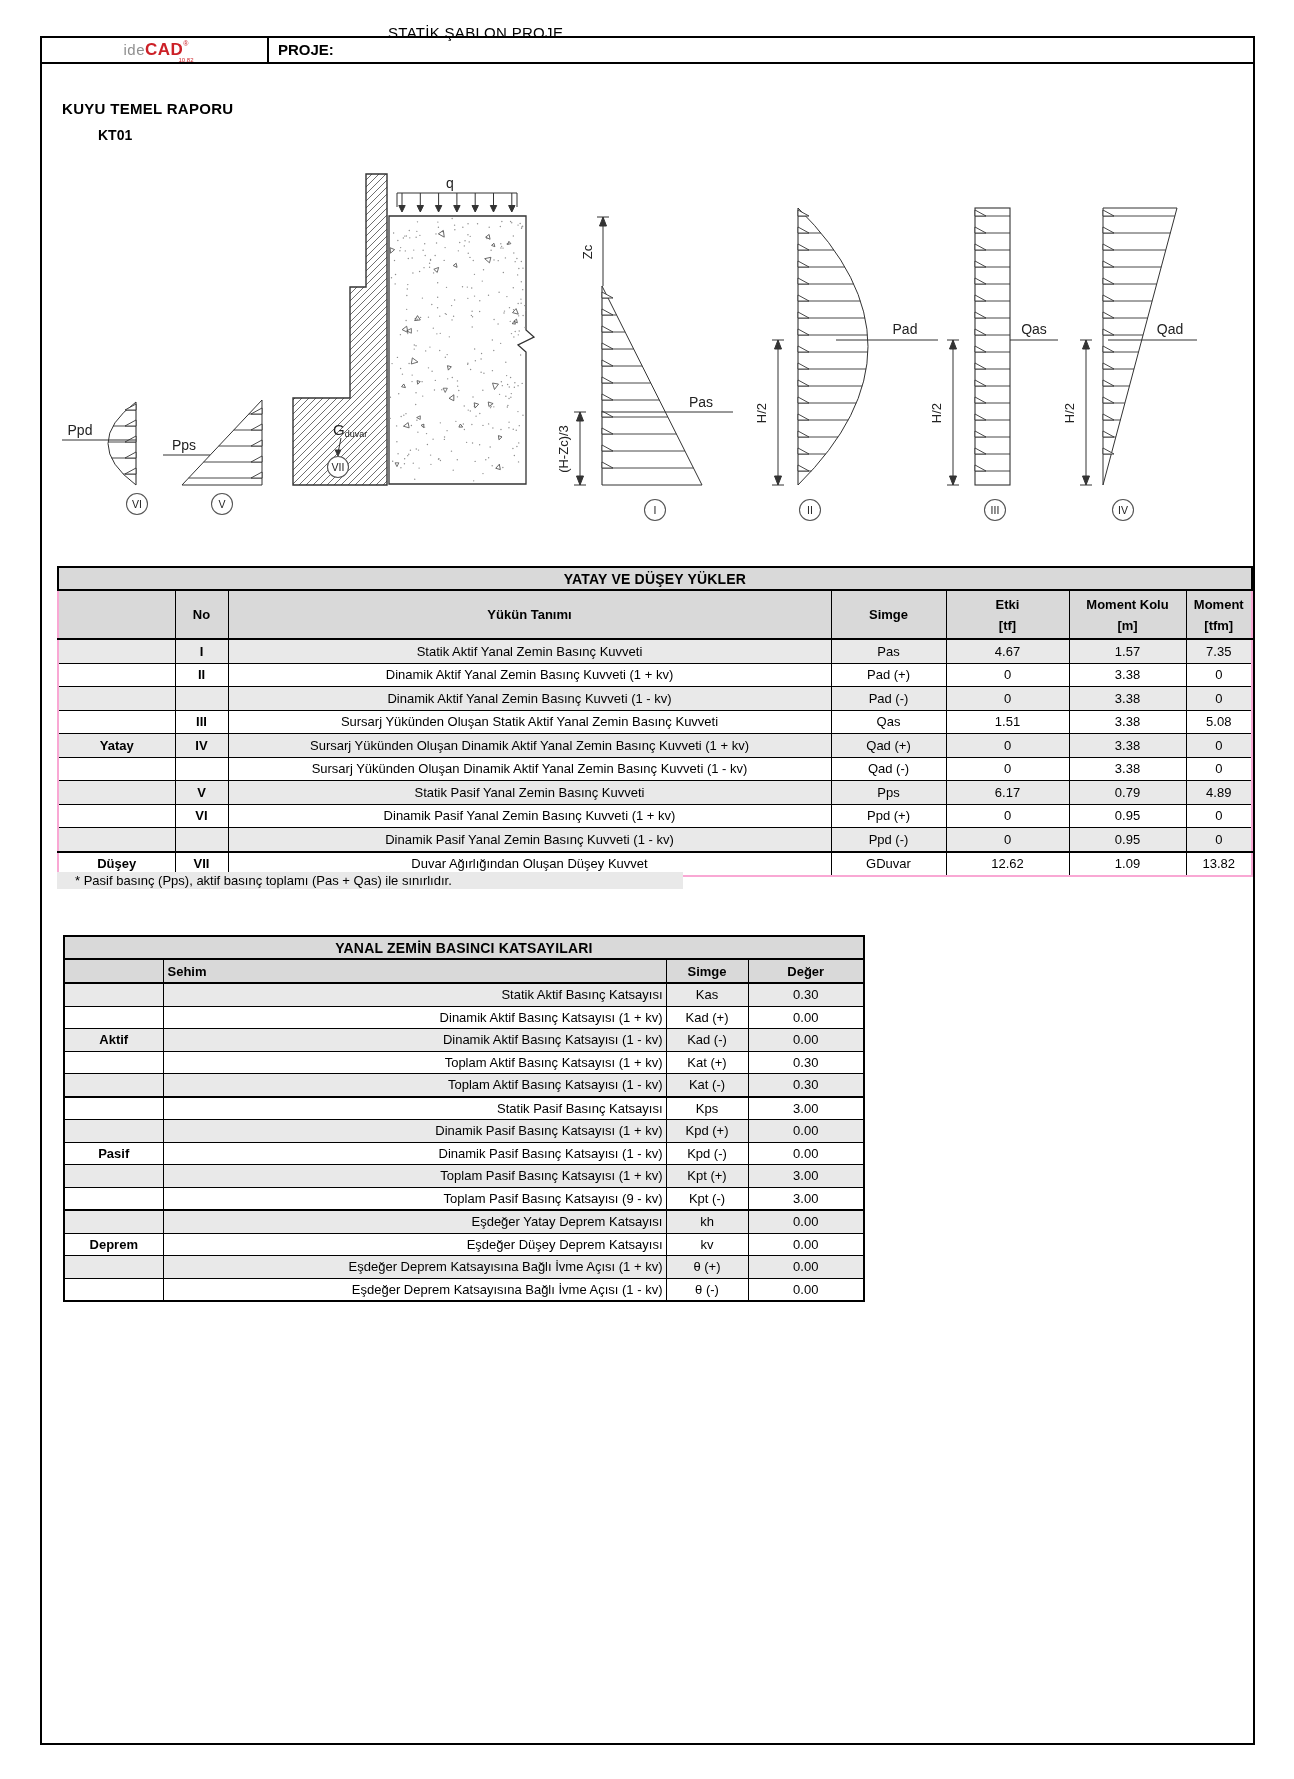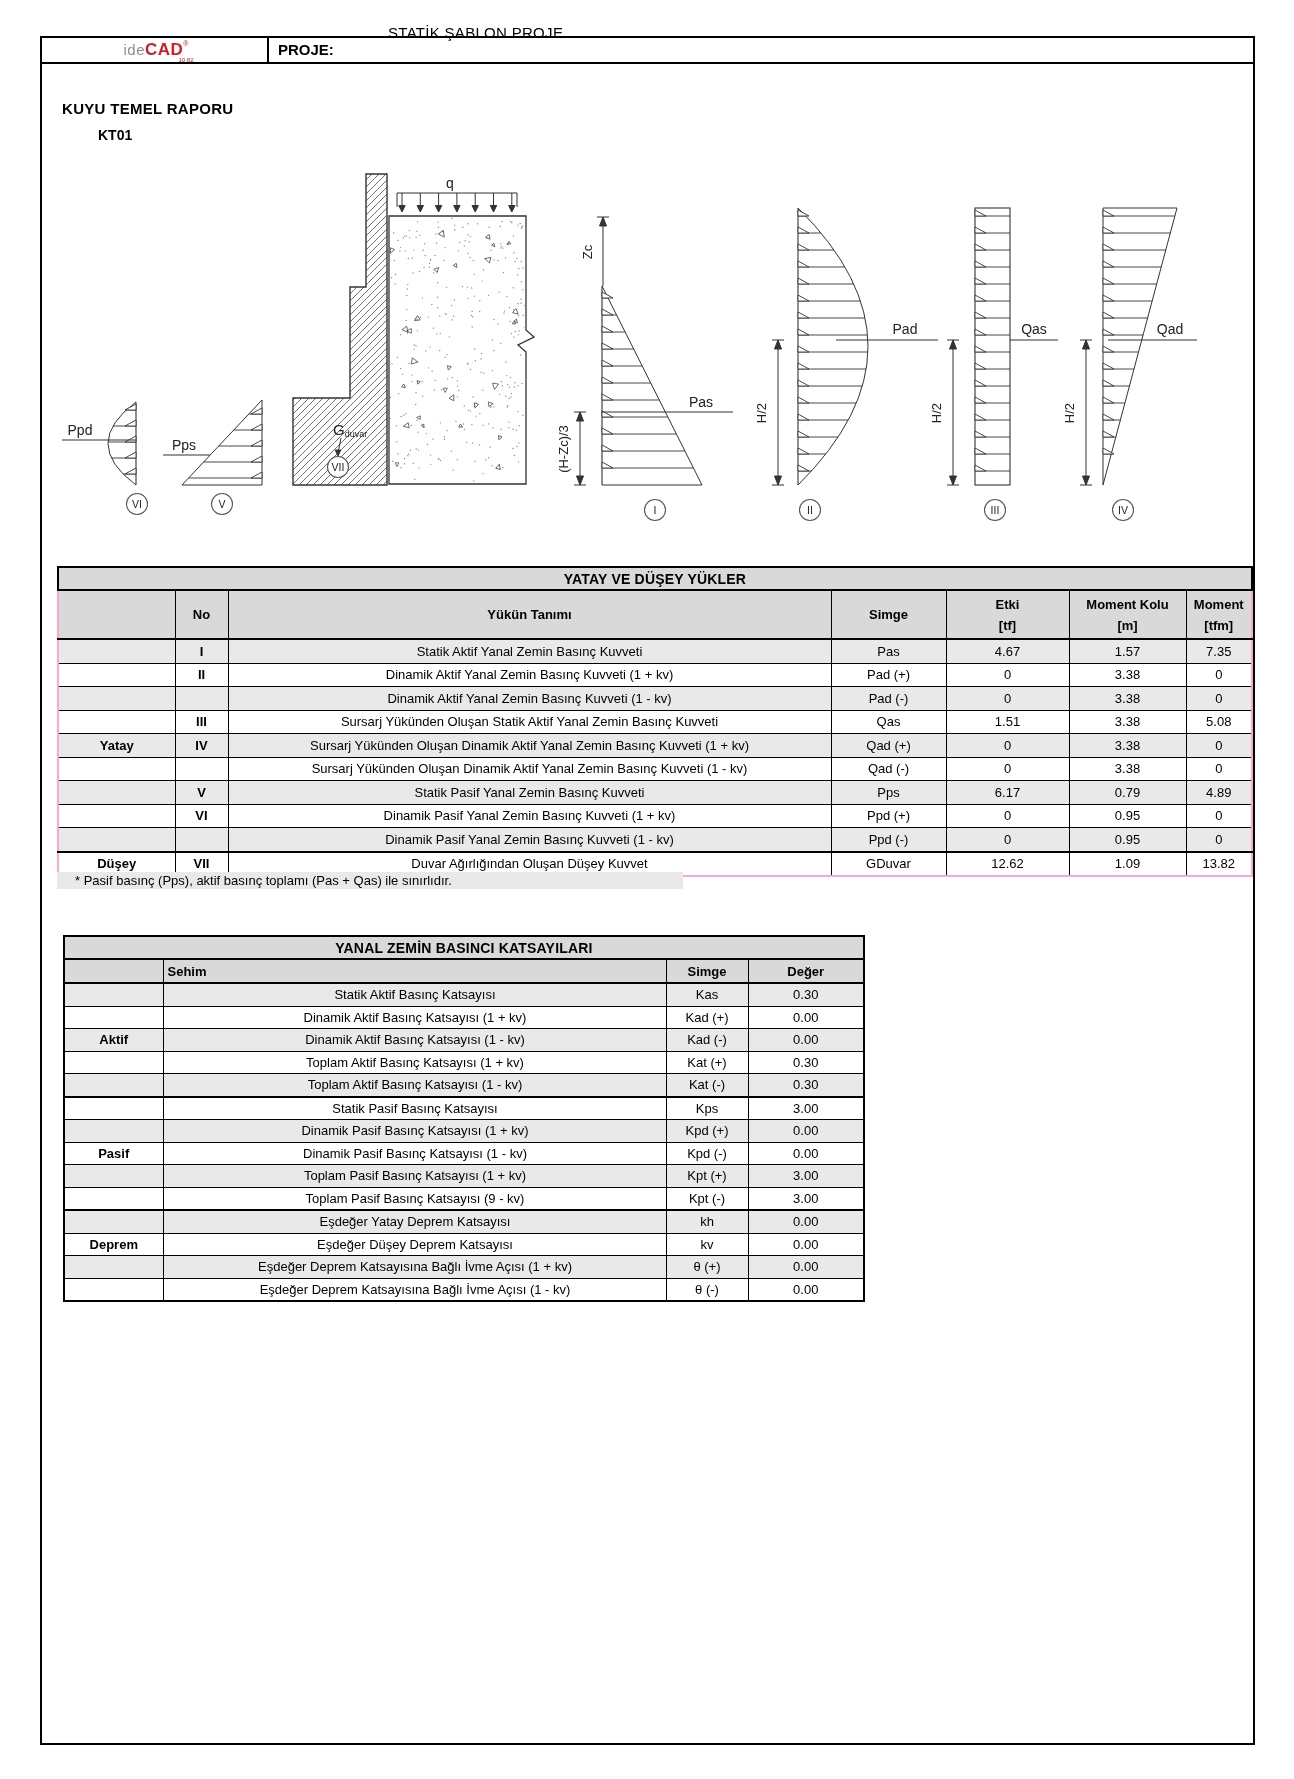--- a/index.html
+++ b/index.html
@@ -29,21 +29,21 @@
   table.rpt tr.alt td{background:#e9e9e9;}
   table.rpt tr.thick-top td{border-top:2px solid #000;}
   table.rpt td.b{font-weight:bold;}
   #loads-table{left:57px;top:566px;width:1196px;border:2px solid #f9a8d4;}
   #loads-table .head-row td{height:47px;}
   #loads-table tbody td{height:22.5px;}
   #loads-table .unit{font-weight:bold;margin-top:6px;}
   #coeff-table{left:63px;top:935px;width:802px;border:2px solid #000;}
   #coeff-table .head-row td{height:22px;}
   #coeff-table tbody td{height:21.5px;}
-  #coeff-table td:nth-child(2){text-align:center;padding-left:4px;}
+  #coeff-table td:nth-child(2){text-align:right;padding-left:4px;}
   #coeff-table .head-row td:nth-child(2){text-align:left;}
   .footnote{position:absolute;left:57px;top:872px;width:608px;height:17px;background:#e9e9e9;
             font-size:13px;line-height:17px;padding-left:18px;}
   .page-footer{position:absolute;left:1000px;top:1800px;width:240px;text-align:left;
                font-size:15px;font-weight:bold;}
 </style>
 </head>
 <body>
 
 <div class="page">

